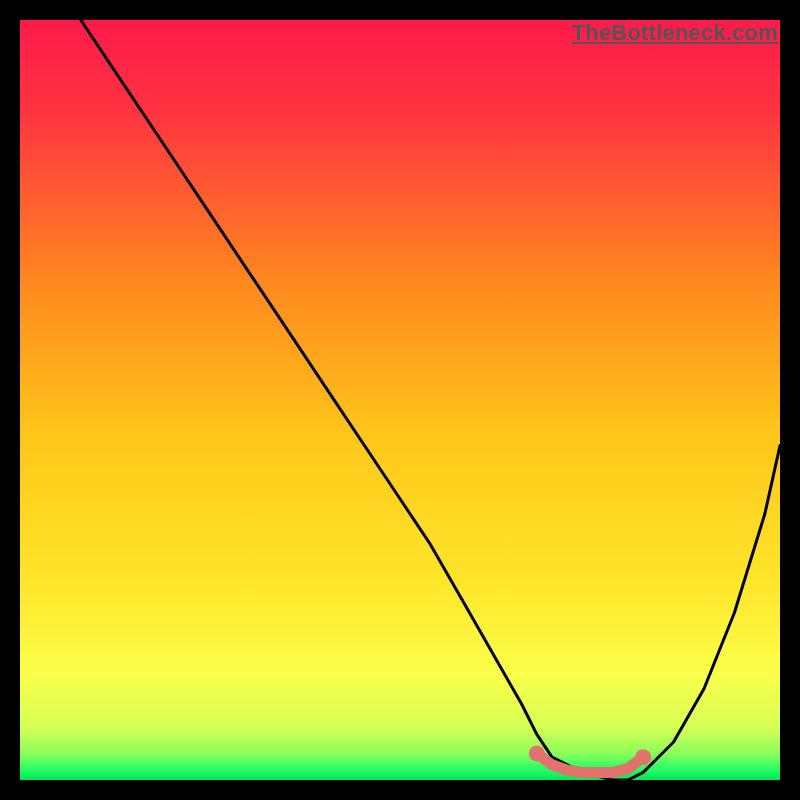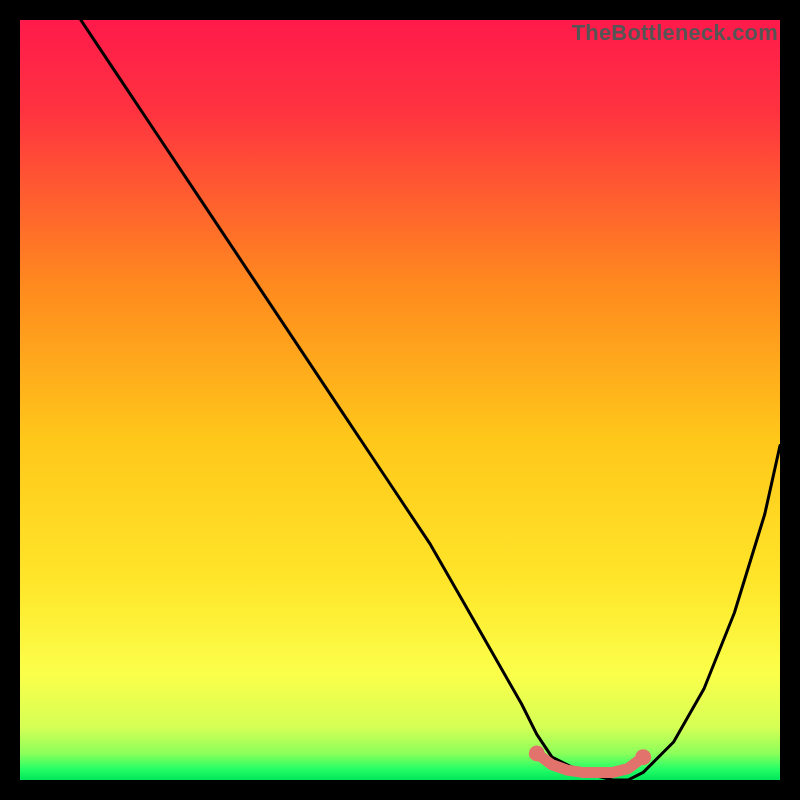--- a/index.html
+++ b/index.html
@@ -28,20 +28,21 @@
   }
   .watermark {
     position: absolute;
     top: 0px;
     right: 2px;
     color: #555555;
     font-weight: bold;
     font-size: 22px;
     z-index: 5;
     letter-spacing: 0.2px;
+    text-decoration: underline;
   }
   svg {
     display: block;
   }
 </style>
 </head>
 <body>
 
 <div class="chart-frame">
   <div class="watermark">TheBottleneck.com</div>

